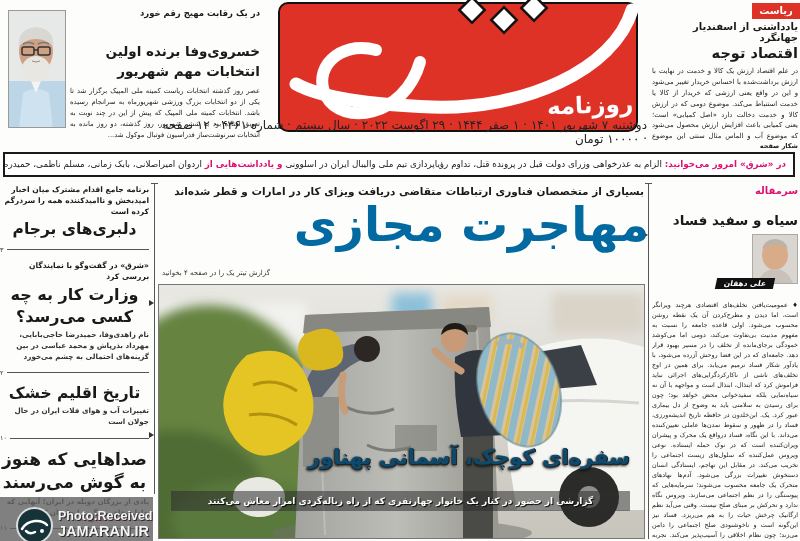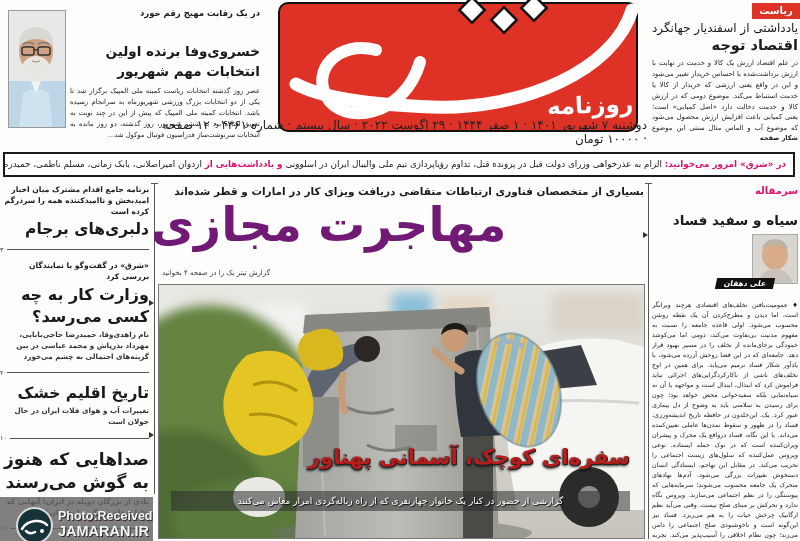--- a/index.html
+++ b/index.html
@@ -18,68 +18,68 @@
   .small-body { font-size:6.8px; line-height:1.6; text-align:justify; color:#222; }
   .page-ref { font-size:7px; font-weight:bold; margin-top:3px; }
   .masthead { position:absolute; left:278px; top:2px; width:360px; height:130px;
     background:#df3227; border:2px solid #121212; border-radius:10px; }
   .masthead svg { position:absolute; left:0; top:0; overflow:visible; }
   .mast-script { position:absolute; left:262px; top:88px; width:96px; text-align:center;
     color:#fff; font-size:23px; font-weight:bold; transform:rotate(-2deg); }
   .red-tab { position:absolute; left:752px; top:3px; width:48px; height:16px; background:#df3227;
     color:#fff; font-size:10px; font-weight:bold; text-align:center; line-height:15px; letter-spacing:1px; }
   .tr-article { position:absolute; left:652px; top:21px; width:146px; height:120px; text-align:right; }
-  .tr-kicker { font-size:12px; font-weight:normal; margin-bottom:2px; }
+  .tr-kicker { font-size:10px; font-weight:bold; margin-bottom:2px; }
   .tr-headline { font-size:14.5px; font-weight:bold; margin-bottom:5px; }
   .tr-body { height:74px; overflow:hidden; }
   .tr-foot { font-size:6.5px; font-weight:bold; margin-top:2px; }
   .dateline { position:absolute; left:160px; top:118px; width:487px; text-align:right;
     font-size:12px; color:#222; }
   
   .strip { position:absolute; left:3px; top:152px; width:792px; height:25px;
     border:2px solid #1a1a1a; background:#fff; font-size:8.8px; line-height:20px;
     padding:0 7px; white-space:nowrap; overflow:hidden; }
   .magenta { color:#e01070; font-weight:bold; }
   
   .vrule { position:absolute; width:1px; background:#555; }
   .vrule::before { content:""; position:absolute; top:0; left:-3px; width:7px; height:1px; background:#555; }
   .tick { position:absolute; width:5px; height:5px; border-left:5px solid #333;
     border-top:3px solid transparent; border-bottom:3px solid transparent; height:0; }
   
   .left-rail { position:absolute; left:0; top:184px; width:149px; text-align:right; }
   .rail-kicker { font-size:7.6px; font-weight:bold; line-height:1.45; }
-  .rail-headline { font-size:15.5px; font-weight:bold; line-height:1.35; margin-top:2px; }
+  .rail-headline { font-size:15.5px; font-weight:bold; line-height:1.35; margin-top:2px;text-align:center; }
   .rail-sub { font-size:7.2px; font-weight:bold; color:#333; line-height:1.5; margin-top:3px; }
   .rail-rule { display:flex; direction:ltr; align-items:center; gap:3px; margin:6px 0 6px 0; }
   .rail-rule .pnum { font-size:6.5px; color:#333; }
   .rail-rule .pline { flex:1; border-top:1px solid #555; }
   .hidden-label { position:absolute; left:3px; top:512px; width:149px; text-align:right;
     font-size:9.5px; font-weight:bold; color:#e01070; z-index:1; }
   
   .watermark { position:absolute; left:0; top:497px; width:153px; height:56px; z-index:2;
     background:rgba(100,100,100,.82); display:flex; align-items:center; direction:ltr; padding:2px 16px; }
   .wm-logo { width:37px; height:37px; border-radius:50%; background:#17333a; border:2px solid #dcdcdc;
     flex:0 0 37px; position:relative; overflow:hidden; }
   .wm-text { margin-left:5px; color:#f4f4f4; font-family:"Liberation Sans", sans-serif;
     font-weight:bold; text-shadow:1px 1px 0 #2a2a2a; line-height:1.1; }
   .wm-l1 { font-size:12.5px; } .wm-l2 { font-size:14.5px; }
   
   .lead-kicker { position:absolute; left:160px; top:185px; width:484px; text-align:right;
     font-size:10.5px; font-weight:bold; }
-  .lead-headline { position:absolute; left:151px; top:197px; width:484px; text-align:left;
-    font-size:47px; font-weight:bold; letter-spacing:-1px; color:#701a75; }
+  .lead-headline { position:absolute; left:165px; top:197px; width:484px; text-align:right;
+    font-size:47px; font-weight:bold; letter-spacing:-1px; color:#0369a1; }
   .lead-note { position:absolute; left:162px; top:269px; width:180px; direction:rtl;
     text-align:left; font-size:7px; color:#333; }
   .photo { position:absolute; left:158px; top:284px; width:487px; height:255px;
     border:1px solid #777; overflow:hidden; background:#cfcdc6; }
   .photo-title { position:absolute; right:10px; top:160px; width:330px; text-align:center;
-    font-size:21px; font-weight:bold; color:#b91c1c; z-index:3;
+    font-size:21px; font-weight:bold; color:#0c4a6e; z-index:3;
     text-shadow:1px 1px 0 #222, -1px 1px 2px #222, 0 2px 3px rgba(0,0,0,.8); }
   .photo-caption { position:absolute; left:12px; right:14px; top:206px; height:20px; z-index:3;
-    background:rgba(45,45,45,.55); color:#fff; font-size:9px; font-weight:normal;
+    background:rgba(45,45,45,.55); color:#fff; font-size:9px; font-weight:bold;
     text-align:center; line-height:20px; text-shadow:1px 1px 1px #000; }
   
   .editorial { position:absolute; left:652px; top:185px; width:146px; text-align:right; }
   .ed-section { font-size:10px; font-weight:bold; color:#e01070; margin-bottom:16px; }
   .ed-headline { font-size:13.5px; font-weight:bold; margin-bottom:6px; }
   .ed-photo-wrap { position:relative; height:62px; margin-bottom:4px; }
   .ed-photo { position:absolute; right:0; top:0; width:46px; height:50px;
     border:1px solid #aaa; background:#d8d4cf; overflow:hidden; }
   .ed-tag { position:absolute; right:24px; top:44px; background:#111; color:#fff;
     font-size:7.5px; font-weight:bold; padding:1px 8px; transform:skewX(-12deg); }

